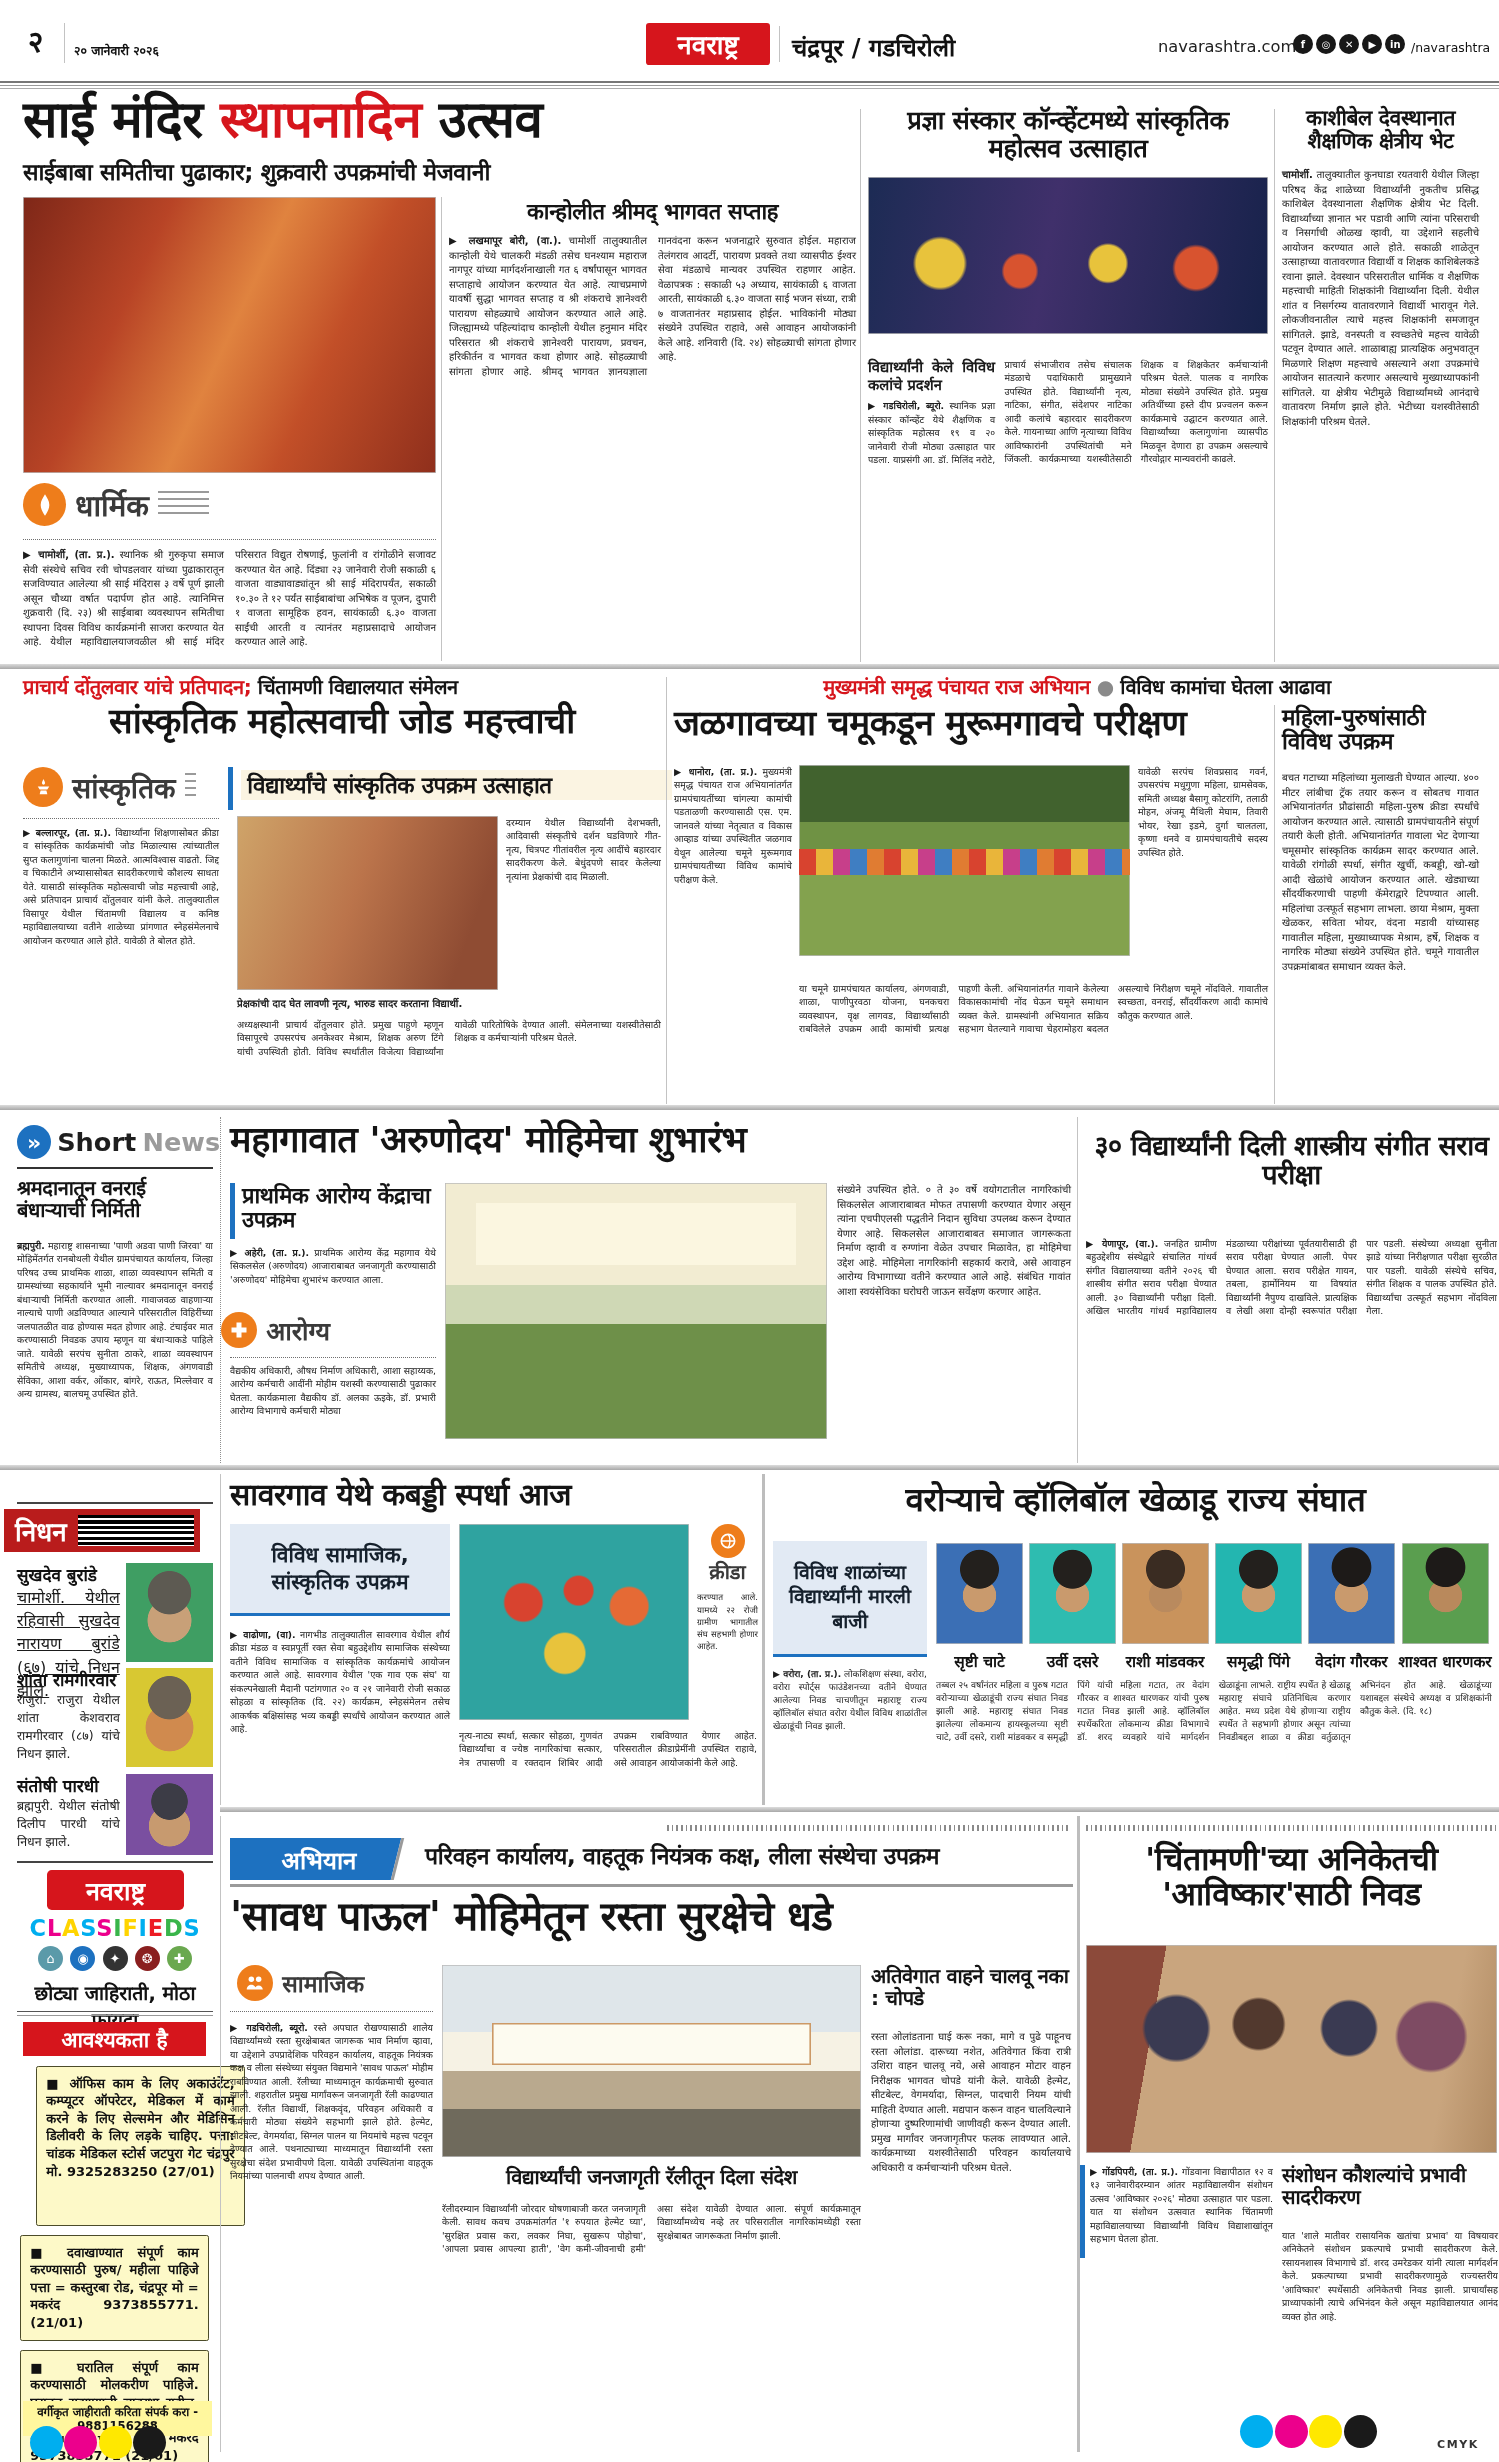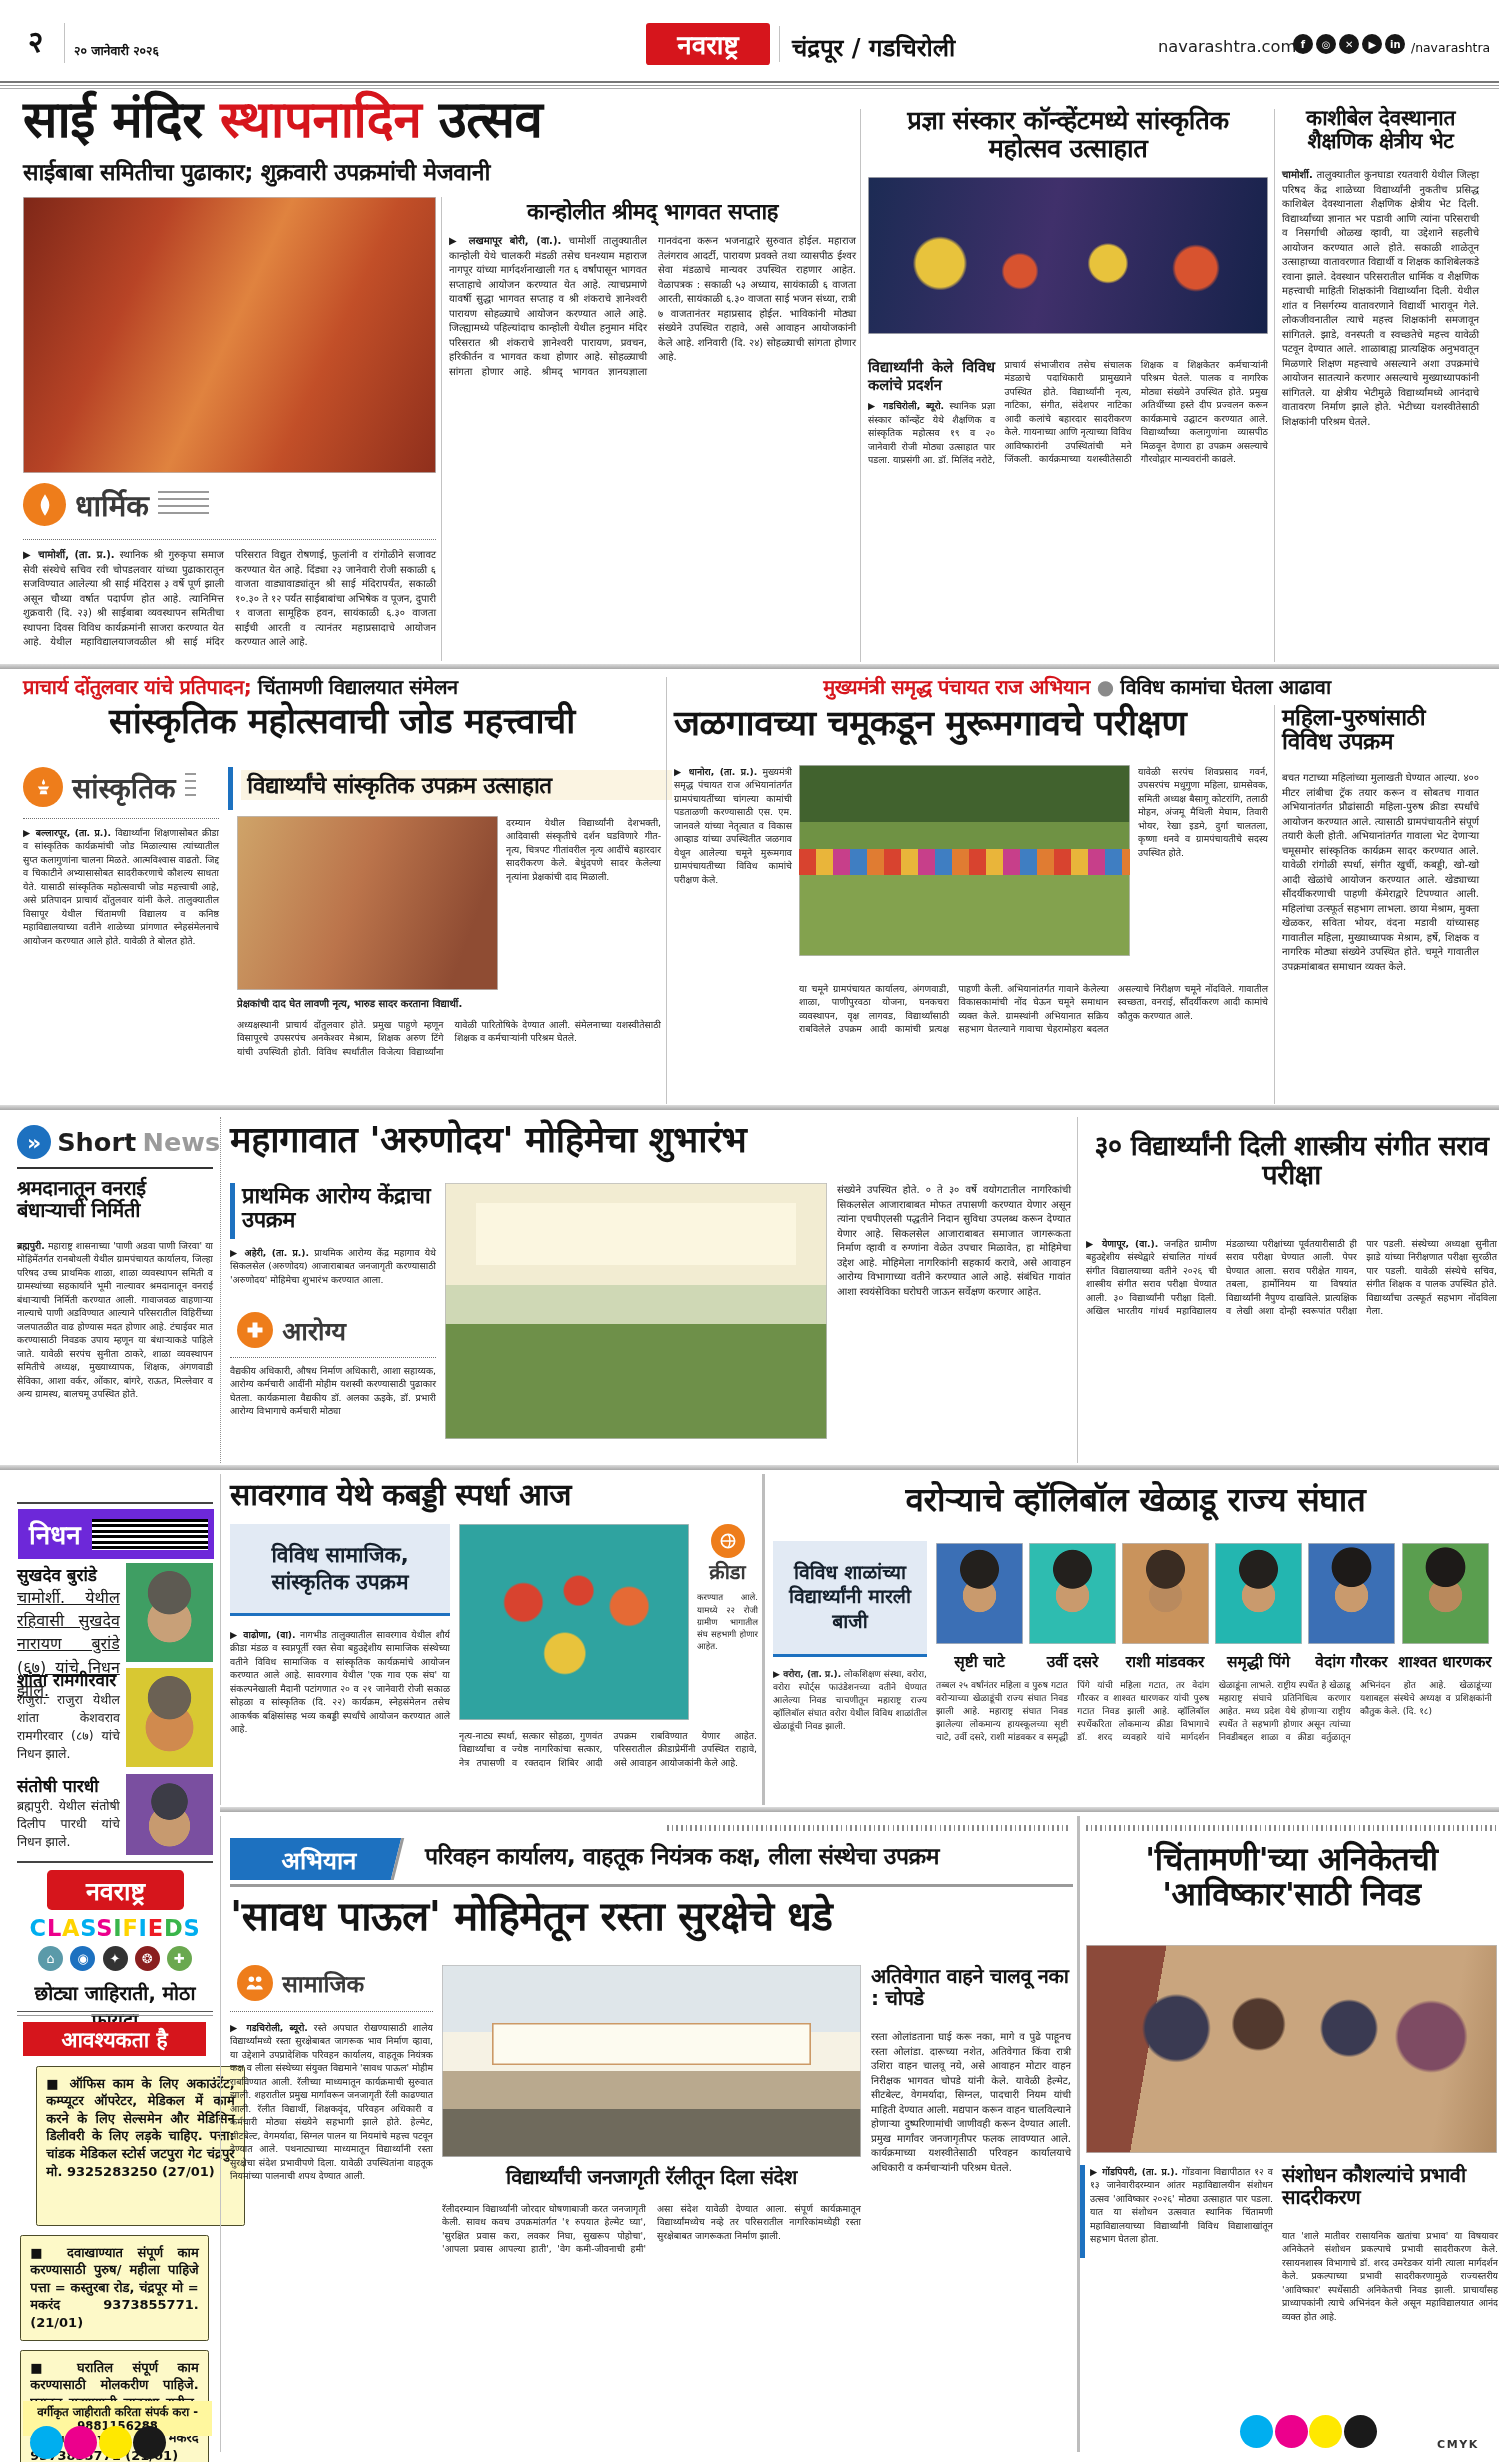--- a/index.html
+++ b/index.html
@@ -173,21 +173,21 @@
 
   <div class="abs vdot" style="left:220px;top:1117px;height:346px;"></div>
 
   <div class="abs hl" style="left:230px;top:1121px;width:843px;font-size:36px;">महागावात 'अरुणोदय' मोहिमेचा शुभारंभ</div>
   <div class="abs bluebar" style="left:230px;top:1183px;height:56px;"></div>
   <div class="abs hl" style="left:242px;top:1184px;width:194px;font-size:22px;">प्राथमिक आरोग्य केंद्राचा उपक्रम</div>
   <div class="abs body-text sm" style="left:230px;top:1246px;width:206px;height:62px;">
     <span class="dl">▶ अहेरी, (ता. प्र.).</span>
     <span>प्राथमिक आरोग्य केंद्र महागाव येथे सिकलसेल (अरुणोदय) आजाराबाबत जनजागृती करण्यासाठी 'अरुणोदय' मोहिमेचा शुभारंभ करण्यात आला.</span>
   </div>
-  <div class="abs tag" style="left:237px;top:1312px;">
+  <div class="abs tag" style="left:221px;top:1312px;">
     <span class="tag-circle" style="width:36px;height:36px;">
       <svg width="20" height="20" viewBox="0 0 24 24">
           <path d="M9 3h6v6h6v6h-6v6H9v-6H3V9h6V3z" fill="#fff"></path>
         </svg>
     </span>
     <span class="tag-label" style="font-size:25px;">आरोग्य</span>
   </div>
   <div class="abs dotted" style="left:230px;top:1357px;width:206px;"></div>
   <div class="abs body-text sm" style="left:230px;top:1364px;width:206px;height:98px;">वैद्यकीय अधिकारी, औषध निर्माण अधिकारी, आशा सहाय्यक, आरोग्य कर्मचारी आदींनी मोहीम यशस्वी करण्यासाठी पुढाकार घेतला. कार्यक्रमाला वैद्यकीय डॉ. अलका ऊइके, डॉ. प्रभारी आरोग्य विभागाचे कर्मचारी मोठ्या</div>
   <div class="abs photo" style="left:445px;top:1183px;width:382px;height:256px;background:linear-gradient(#f2ecd2 0 40%,#cfd8b5 40% 55%,#6e9049 55% 100%);">
@@ -198,21 +198,21 @@
   <div class="abs vline" style="left:1077px;top:1117px;height:346px;"></div>
   <div class="abs hl center" style="left:1086px;top:1131px;width:411px;font-size:27px;">३० विद्यार्थ्यांनी दिली शास्त्रीय संगीत सराव परीक्षा</div>
   <div class="abs body-text cols3 sm" style="left:1086px;top:1220px;width:411px;height:242px;">
     <span class="dl">▶ येणापूर, (वा.).</span>
     <span>जनहित ग्रामीण बहुउद्देशीय संस्थेद्वारे संचालित गांधर्व संगीत विद्यालयाच्या वतीने २०२६ ची शास्त्रीय संगीत सराव परीक्षा घेण्यात आली. ३० विद्यार्थ्यांनी परीक्षा दिली. अखिल भारतीय गांधर्व महाविद्यालय मंडळाच्या परीक्षांच्या पूर्वतयारीसाठी ही सराव परीक्षा घेण्यात आली. पेपर घेण्यात आला. सराव परीक्षेत गायन, तबला, हार्मोनियम या विषयांत विद्यार्थ्यांनी नैपुण्य दाखविले. प्रात्यक्षिक व लेखी अशा दोन्ही स्वरूपांत परीक्षा पार पडली. संस्थेच्या अध्यक्षा सुनीता झाडे यांच्या निरीक्षणात परीक्षा सुरळीत पार पडली. यावेळी संस्थेचे सचिव, संगीत शिक्षक व पालक उपस्थित होते. विद्यार्थ्यांचा उत्स्फूर्त सहभाग नोंदविला गेला.</span>
   </div>
 
   <div class="abs hrule" style="left:0;top:1465px;width:1499px;height:4.7px;"></div>
 
   <div class="abs" style="left:17px;top:1502px;width:196px;height:1.6px;background:#444;"></div>
-  <div class="abs" style="left:18px;top:1509px;width:196px;height:50px;background:#6d28d9;display:flex;align-items:center;">
+  <div class="abs" style="left:4px;top:1509px;width:196px;height:43px;background:#b91c1c;display:flex;align-items:center;">
     <span style="color:#fff;font-size:26px;font-weight:bold;padding:0 11px;">निधन</span>
     <span style="flex:1;height:31px;margin-right:6.2px;background:repeating-linear-gradient(#000 0 3.1px,#fff 3.1px 5.4px);"></span>
   </div>
 
   <div class="abs" style="left:17px;top:1563px;width:196px;">
     <div style="float:right;width:87px;height:99px;margin-left:6.2px;background:radial-gradient(circle at 50% 30%,#5d5a52 0 26%,transparent 27%),radial-gradient(circle at 50% 58%,#c8a078 0 30%,transparent 31%),#3f9e63;"></div>
     <div style="font-size:17px;font-weight:bold;">सुखदेव बुरांडे</div>
     <div class="body-text" style="font-size:16px;text-decoration:underline;">चामोर्शी. येथील रहिवासी सुखदेव नारायण बुरांडे (६७) यांचे निधन झाले.</div>
   </div>
 

